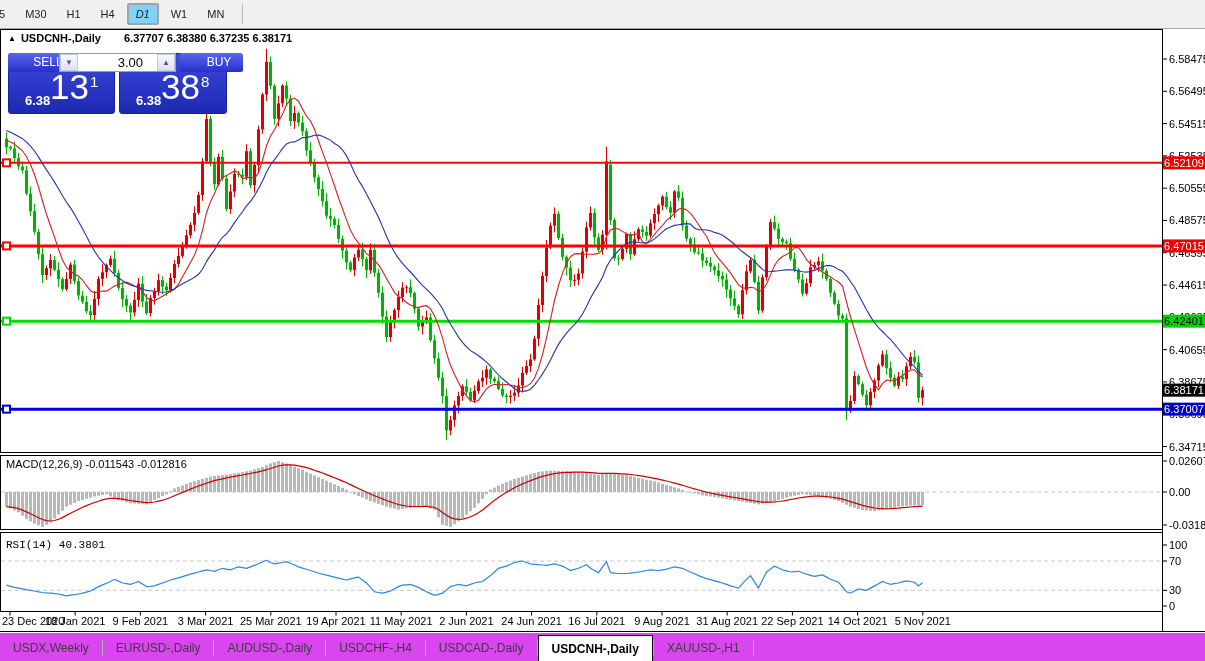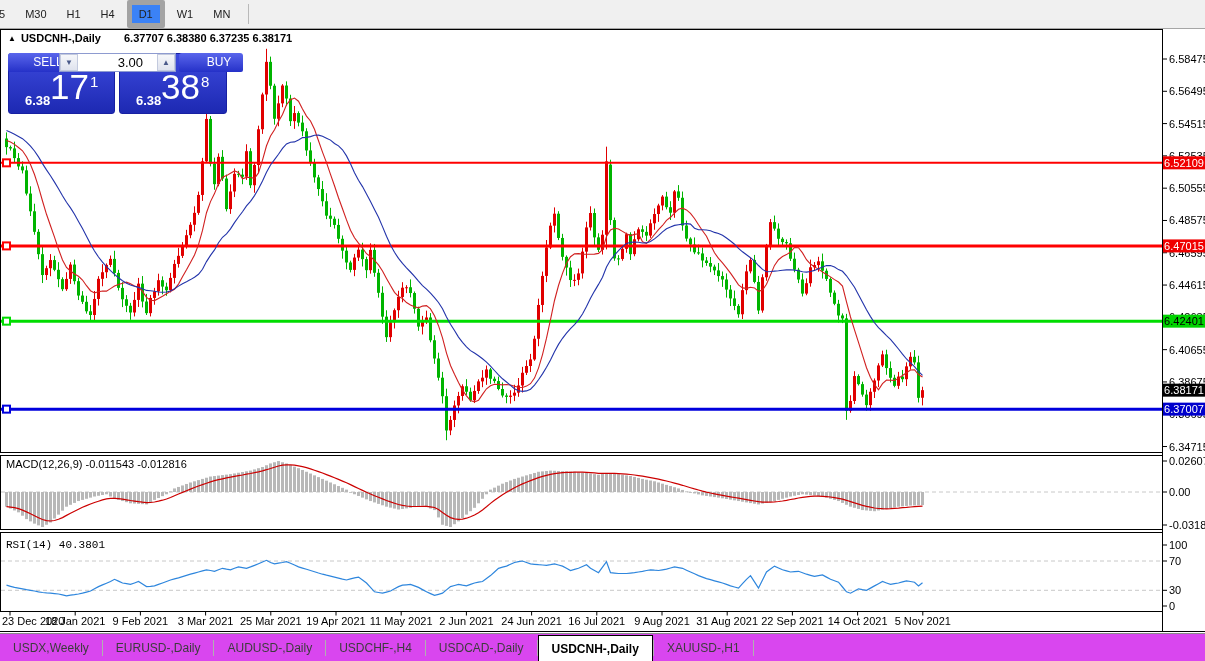--- a/index.html
+++ b/index.html
@@ -4,21 +4,21 @@
 <style>
   html,body{margin:0;padding:0;background:#fff;width:1205px;height:661px;overflow:hidden;
     font-family:"Liberation Sans",sans-serif;-webkit-font-smoothing:antialiased;}
   #stage{position:relative;width:1205px;height:661px;background:#fff;}
   
   #toolbar{position:absolute;left:0;top:0;width:1205px;height:28px;background:#f0f0f0;
     border-bottom:1px solid #a6a6a6;display:flex;align-items:center;overflow:hidden;}
   .tf-btn{font-size:11px;color:#222;padding:3px 7px;margin:0 2px;border:1px solid transparent;
     border-radius:2px;cursor:default;white-space:nowrap;}
   .tf-btn.clipped{margin-left:-9px;}
-  .tf-btn.selected{background:#3b82f6;border:5px solid #a3a3a3;}
+  .tf-btn.selected{background:#7dd3fc;border:2px solid #a3a3a3;font-style:italic;}
   .tb-sep{width:1px;height:20px;background:#b9b9b9;margin:0 8px;}
   
   #chart-header{position:absolute;left:8px;top:32px;font-size:11px;font-weight:bold;color:#000;z-index:5;}
   #chart-header .tri{font-size:8px;vertical-align:1px;margin-right:5px;}
   #chart-header .ohlc{margin-left:23px;}
   
   #trade-panel{position:absolute;left:8px;top:53px;width:219px;height:53px;z-index:6;}
   .tp-block{position:absolute;top:0;height:61px;background:linear-gradient(#3d4ade,#1d29b2);
     border:1px solid #1720a2;border-radius:3px;box-sizing:border-box;}
   #tp-left{left:0;width:107px;} #tp-right{left:111px;width:108px;}
@@ -874,21 +874,21 @@
       </g>
     </svg>
 
   <div id="chart-header">
     <span class="tri">▲</span><span>USDCNH-,Daily</span><span class="ohlc">6.37707 6.38380 6.37235 6.38171</span>
   </div>
 
   <div id="trade-panel">
     <div id="tp-left" class="tp-block">
       <span class="tp-prefix">6.38</span>
-      <span class="tp-big">17</span>
+      <span class="tp-big">13</span>
       <span class="tp-sup">1</span>
     </div>
     <div id="tp-right" class="tp-block">
       <span class="tp-prefix">6.38</span>
       <span class="tp-big">38</span>
       <span class="tp-sup">8</span>
     </div>
     <div id="sell-btn" class="tp-btn">SELL</div>
     <div id="vol-spinner">
       <div class="spin-btn">▼</div>

